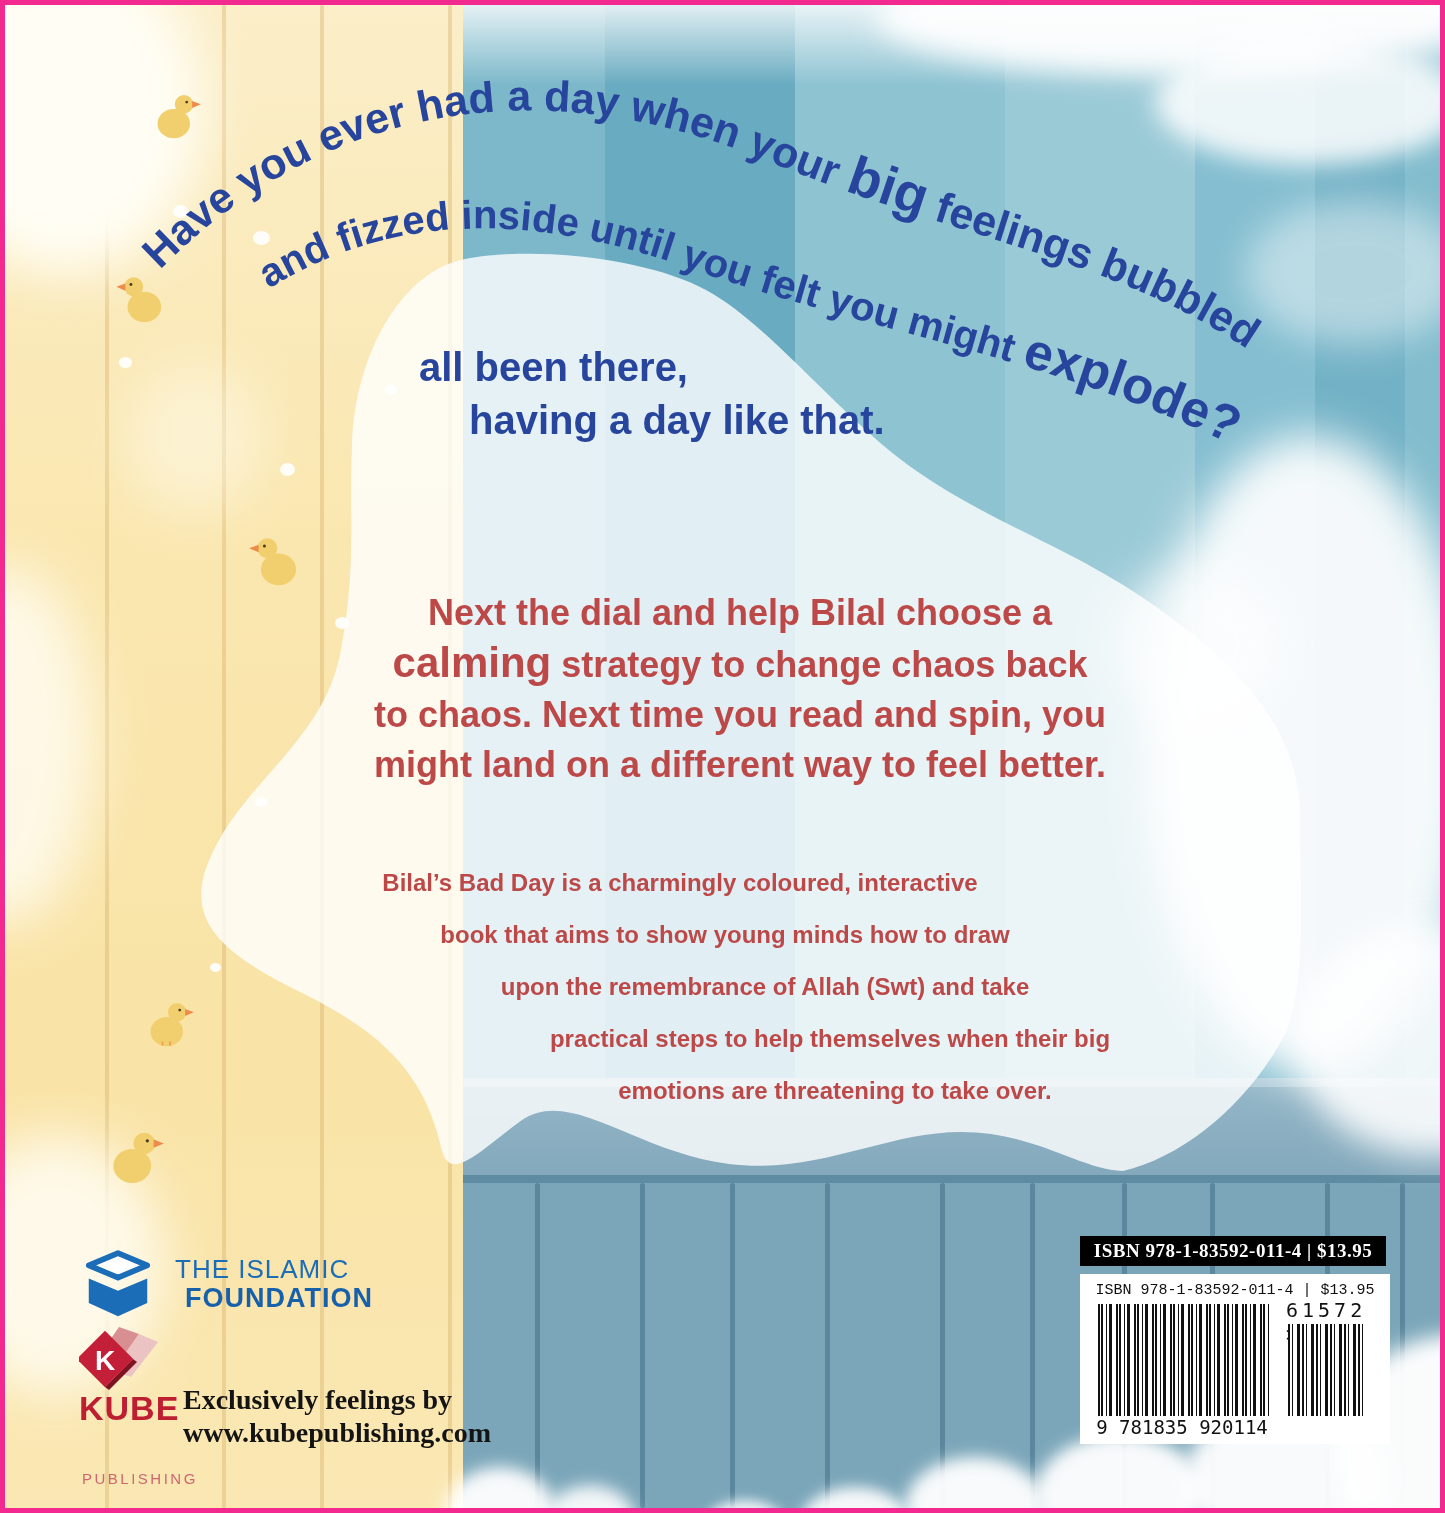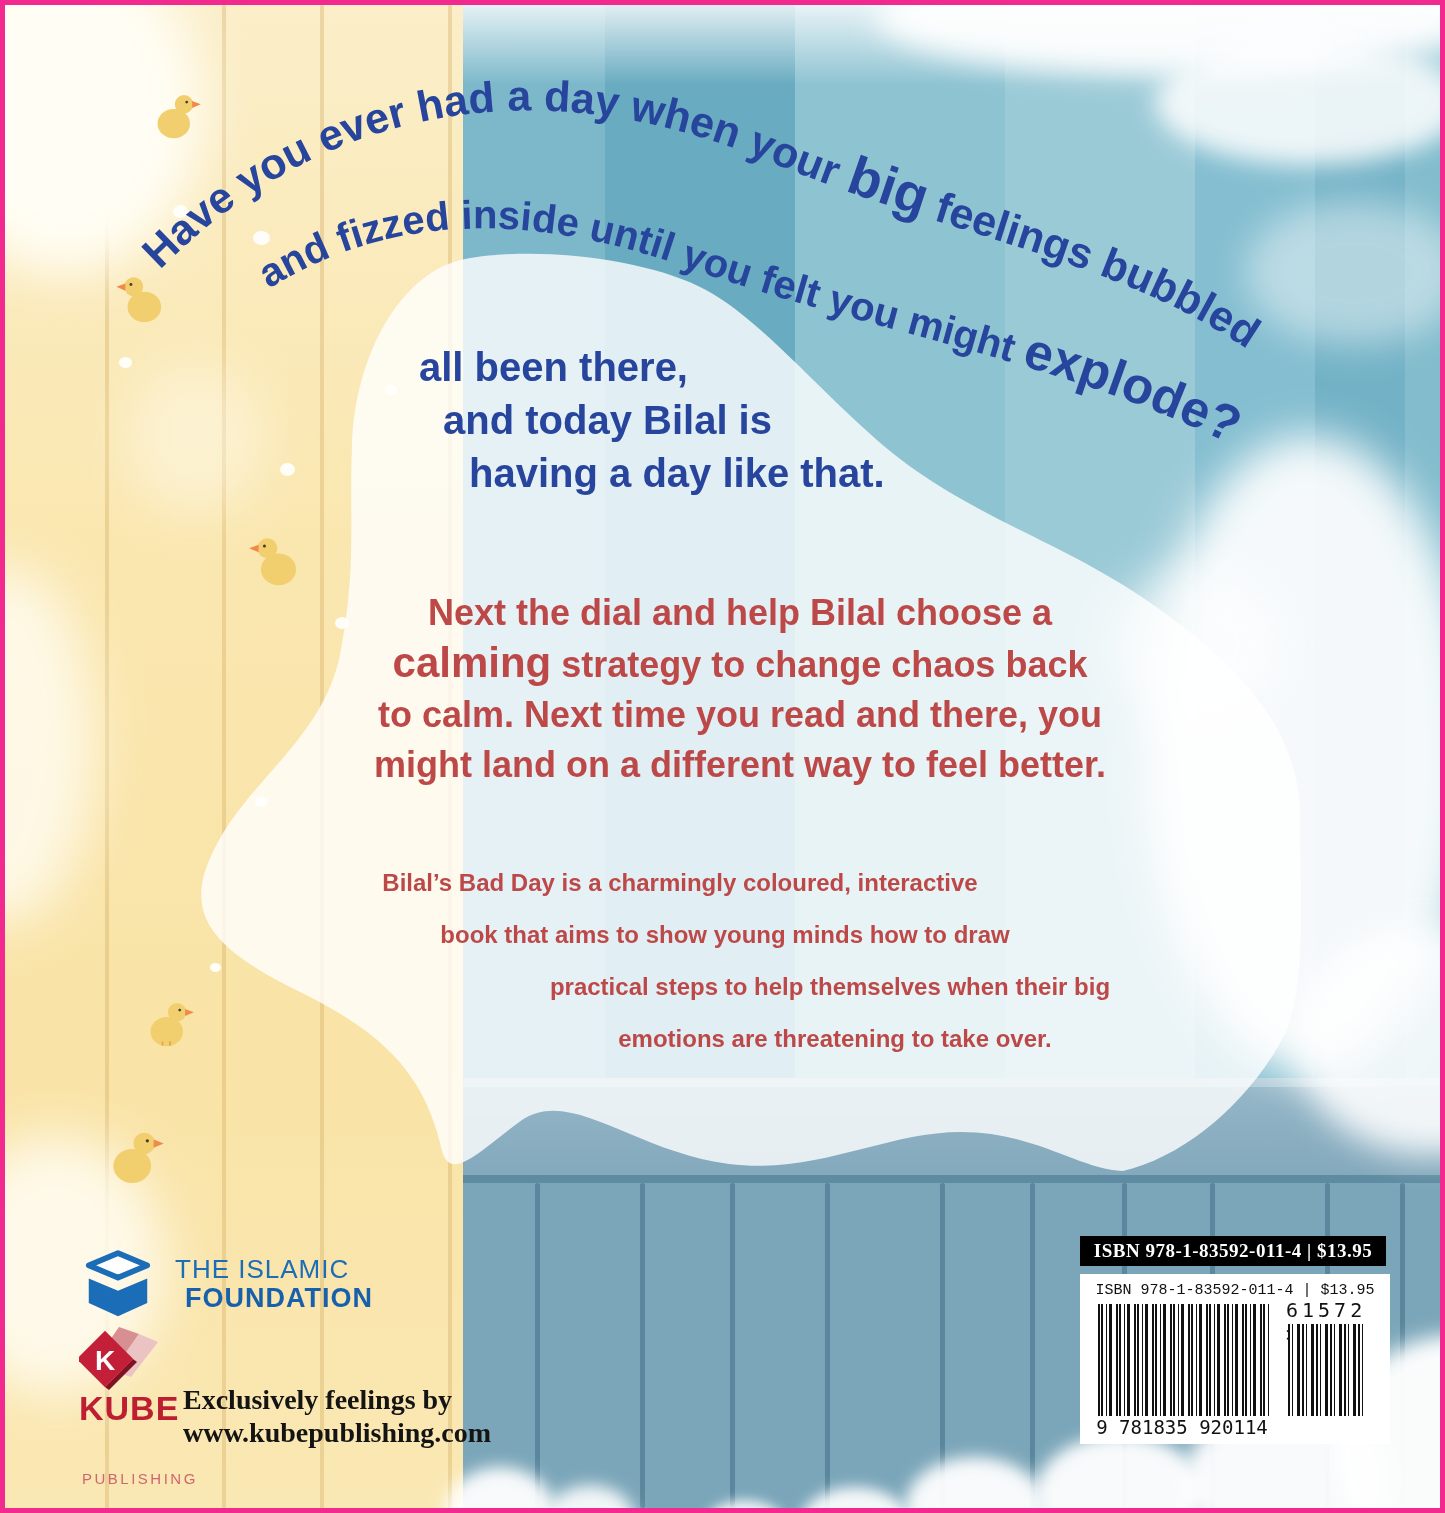--- a/index.html
+++ b/index.html
@@ -200,34 +200,34 @@
     </text>
     <text class="arc-text arc-text2">
       <textPath href="#arcPath2" startOffset="2">
         <tspan>and fizzed inside until you felt you might </tspan><tspan class="arc-big2">explode?</tspan>
       </textPath>
     </text>
   </svg>
 
   <div class="txt intro">
     <div class="l2">all been there,</div>
-    <div class="l3">and today Bilal is</div>
     <div class="l4">having a day like that.</div>
   </div>
 
   <div class="txt para1">
     <div>Next the dial and help Bilal choose a</div>
     <div><span class="em">calming</span><span> strategy to change chaos back</span></div>
-    <div>to calm. Next time you read and there, you</div>
+    <div>to chaos. Next time you read and spin, you</div>
     <div>might land on a different way to feel better.</div>
   </div>
 
   <div class="txt para2">
     <div style="transform:translateX(0)">Bilal’s Bad Day is a charmingly coloured, interactive</div>
     <div style="transform:translateX(45px)">book that aims to show young minds how to draw</div>
+    <div style="transform:translateX(85px)">upon the remembrance of Allah (Swt) and take</div>
     <div style="transform:translateX(150px)">practical steps to help themselves when their big</div>
     <div style="transform:translateX(155px)">emotions are threatening to take over.</div>
   </div>
 
   <svg class="pub if-icon" style="width:66px;height:80px" viewBox="0 0 70 84">
     <polygon points="35,5 66,18 35,31 4,18" fill="#ffffff" stroke="#1a6db6" stroke-width="6" stroke-linejoin="round"></polygon>
     <path d="M4 32 L35 45 L66 32 L66 58 L35 72 L4 58 Z" fill="#1a6db6"></path>
   </svg>
   <div class="pub if-text">
     <div>THE ISLAMIC</div>

